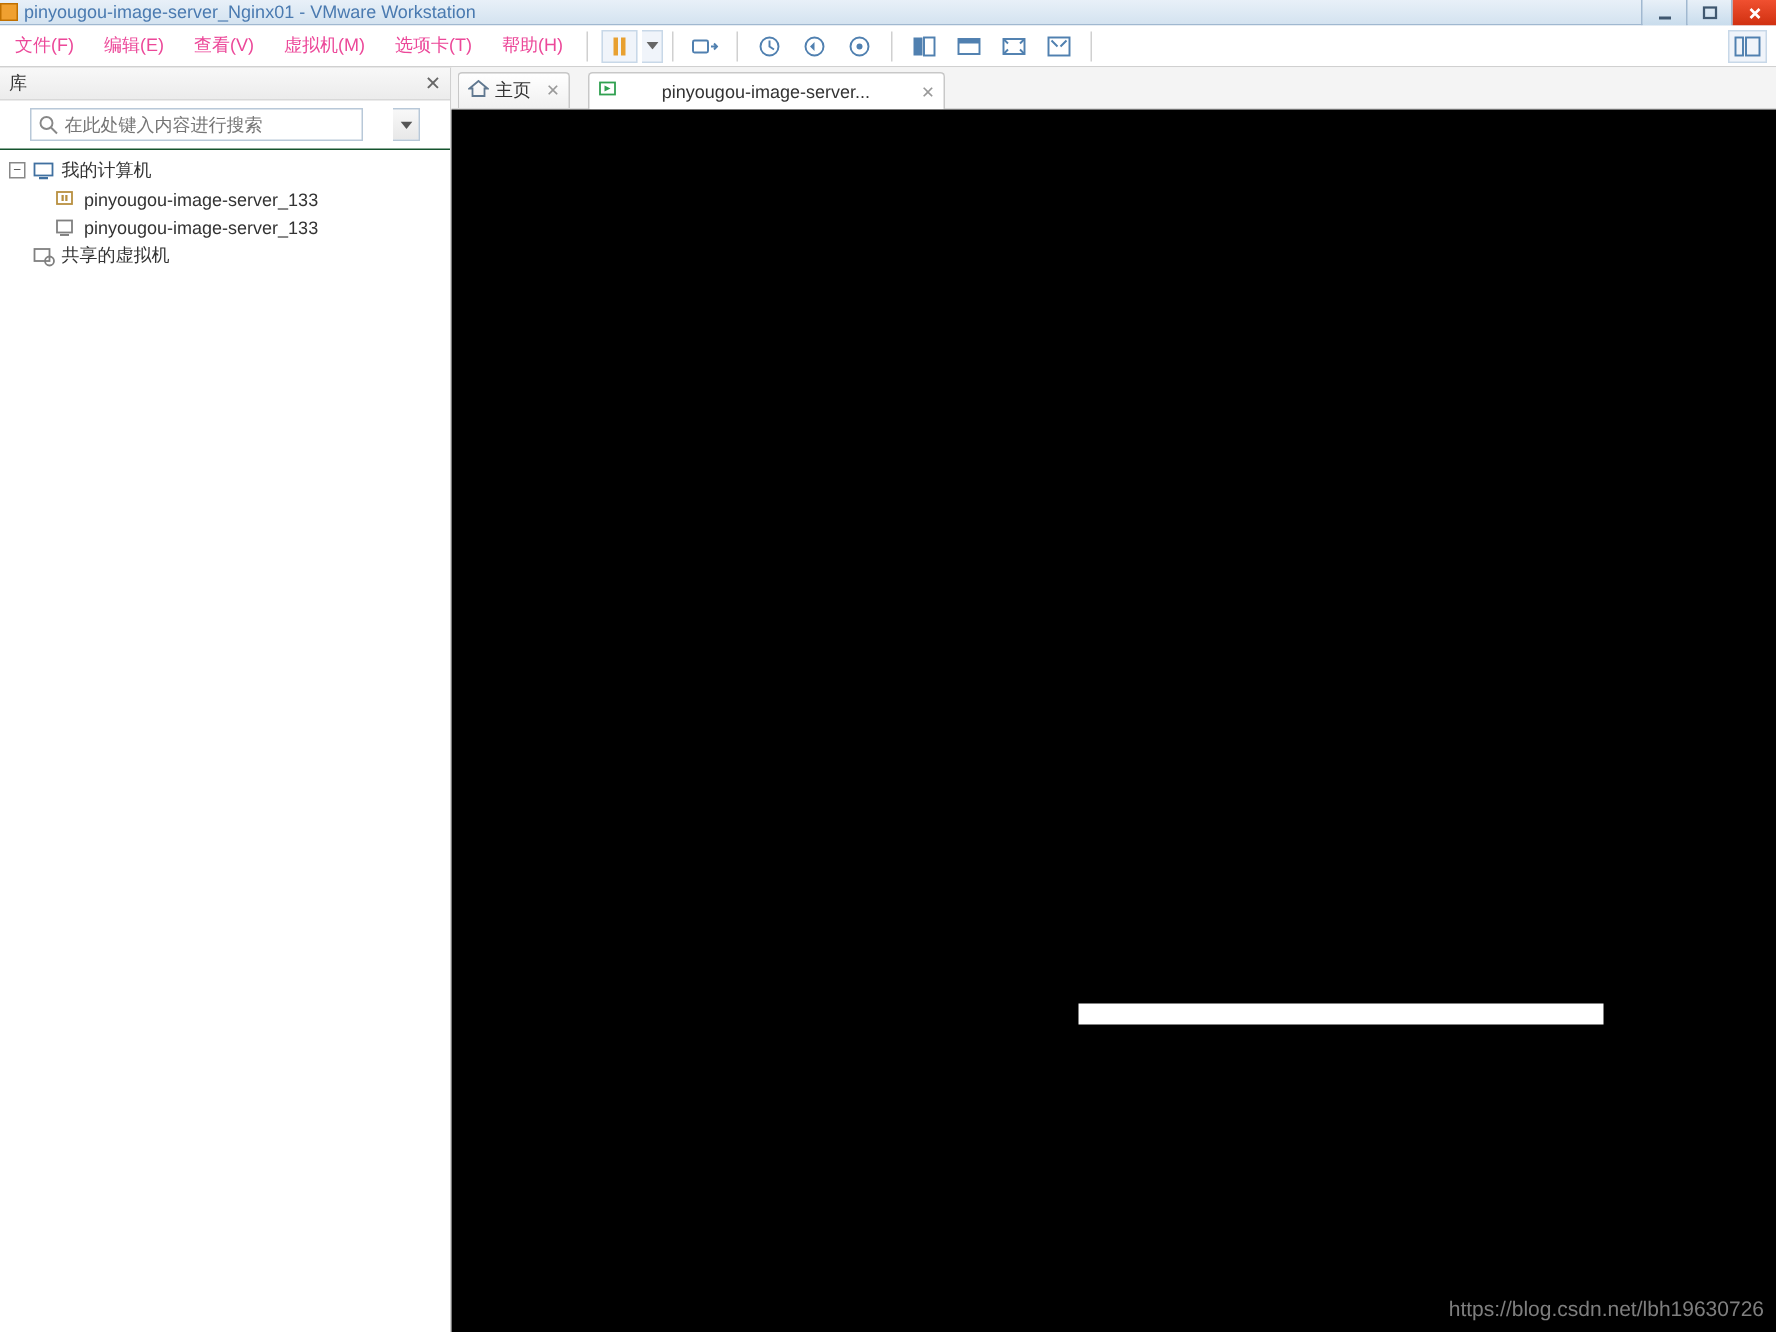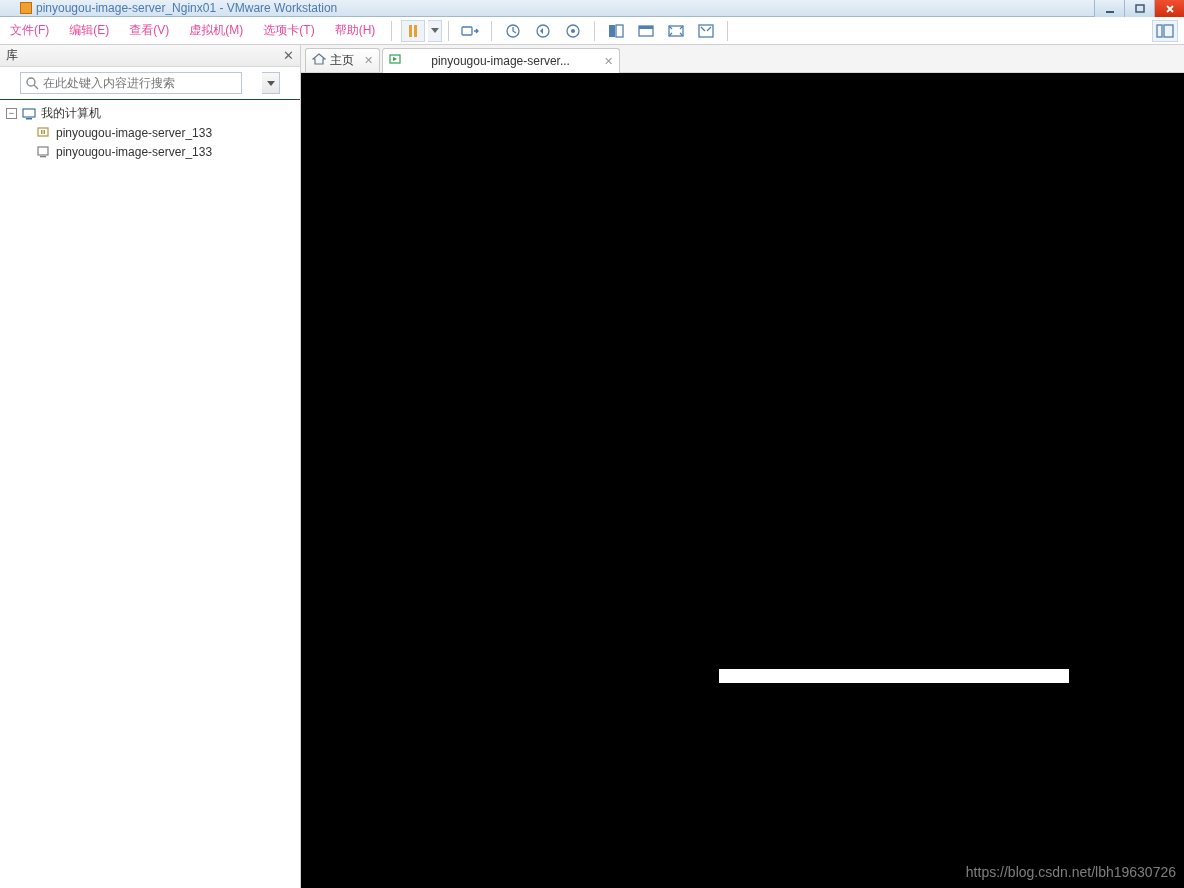--- a/index.html
+++ b/index.html
@@ -12,21 +12,21 @@
       overflow: hidden;
       position: relative;
     }
     
     .titlebar {
       height: 17px;
       background: linear-gradient(to bottom, #e8f0f8, #d4e3f0);
       border-bottom: 1px solid #a0b8d0;
       display: flex;
       align-items: center;
-      padding-left: 20px;
+      padding-left: 0;
       position: relative;
     }
     .titlebar-icon {
       width: 12px;
       height: 12px;
       background: #f0a030;
       border: 1px solid #c07000;
       margin-right: 4px;
     }
     .titlebar-text {
@@ -240,21 +240,21 @@
     }
     .tab {
       height: 24px;
       background: linear-gradient(to bottom, #fff, #f0f0f0);
       border: 1px solid #c8c8c8;
       border-bottom: none;
       border-radius: 3px 3px 0 0;
       display: flex;
       align-items: center;
       padding: 0 6px;
-      margin-right: 2px;
+      margin-right: 12px;
       font-size: 12px;
       color: #333;
       gap: 4px;
     }
     .tab.active {
       background: #fff;
       height: 25px;
       margin-bottom: -1px;
       gap: 28px;
     }
@@ -450,20 +450,30 @@
       <div class="tree-node">
         <span class="tree-spacer" style="width:30px"></span>
         <span class="tree-icon">
           <svg width="16" height="14" viewBox="0 0 16 14">
               <rect x="2" y="2" width="10" height="8" fill="none" stroke="#808080" stroke-width="1.2"></rect>
               <rect x="4" y="11" width="6" height="1.3" fill="#808080"></rect>
             </svg>
         </span>
         <span class="tree-label">pinyougou-image-server_133</span>
       </div>
+      <div class="tree-node">
+        <span class="tree-spacer" style="width:15px"></span>
+        <span class="tree-icon">
+          <svg width="16" height="14" viewBox="0 0 16 14">
+              <rect x="2" y="2" width="10" height="8" fill="none" stroke="#808080" stroke-width="1.2"></rect>
+              <circle cx="12" cy="10" r="3" fill="none" stroke="#808080" stroke-width="1.2"></circle>
+            </svg>
+        </span>
+        <span class="tree-label">共享的虚拟机</span>
+      </div>
     </div>
   </div>
 
   <div class="content">
     <div class="tabbar">
       <div class="tab">
         <span>
           <svg width="14" height="12" viewBox="0 0 14 12">
               <path d="M7 1 L13 6 L11 6 L11 11 L3 11 L3 6 L1 6 Z" fill="none" stroke="#607890" stroke-width="1.2"></path>
             </svg>

